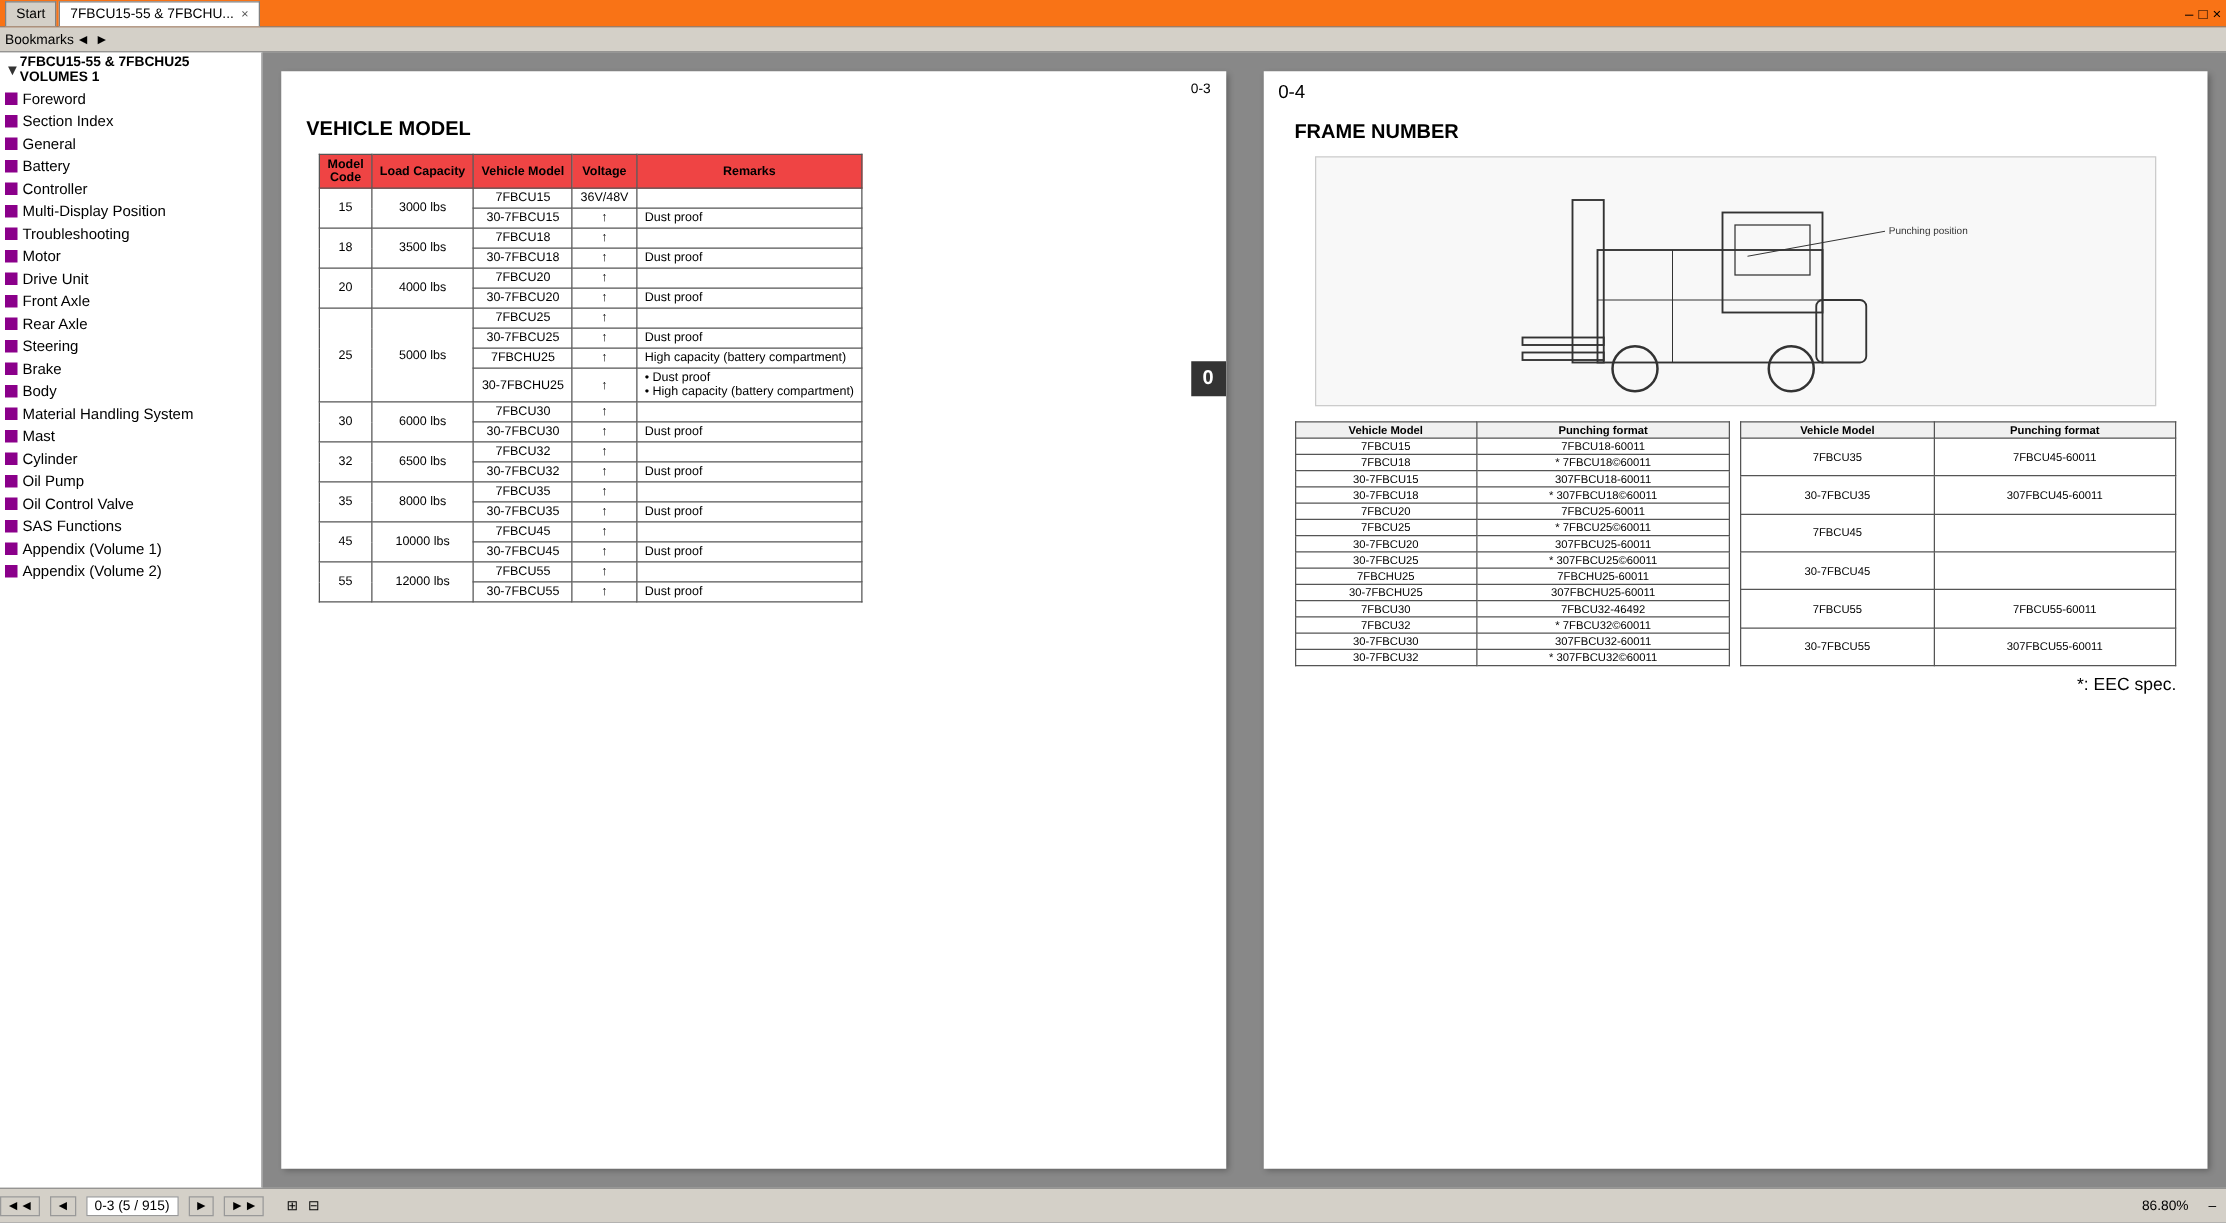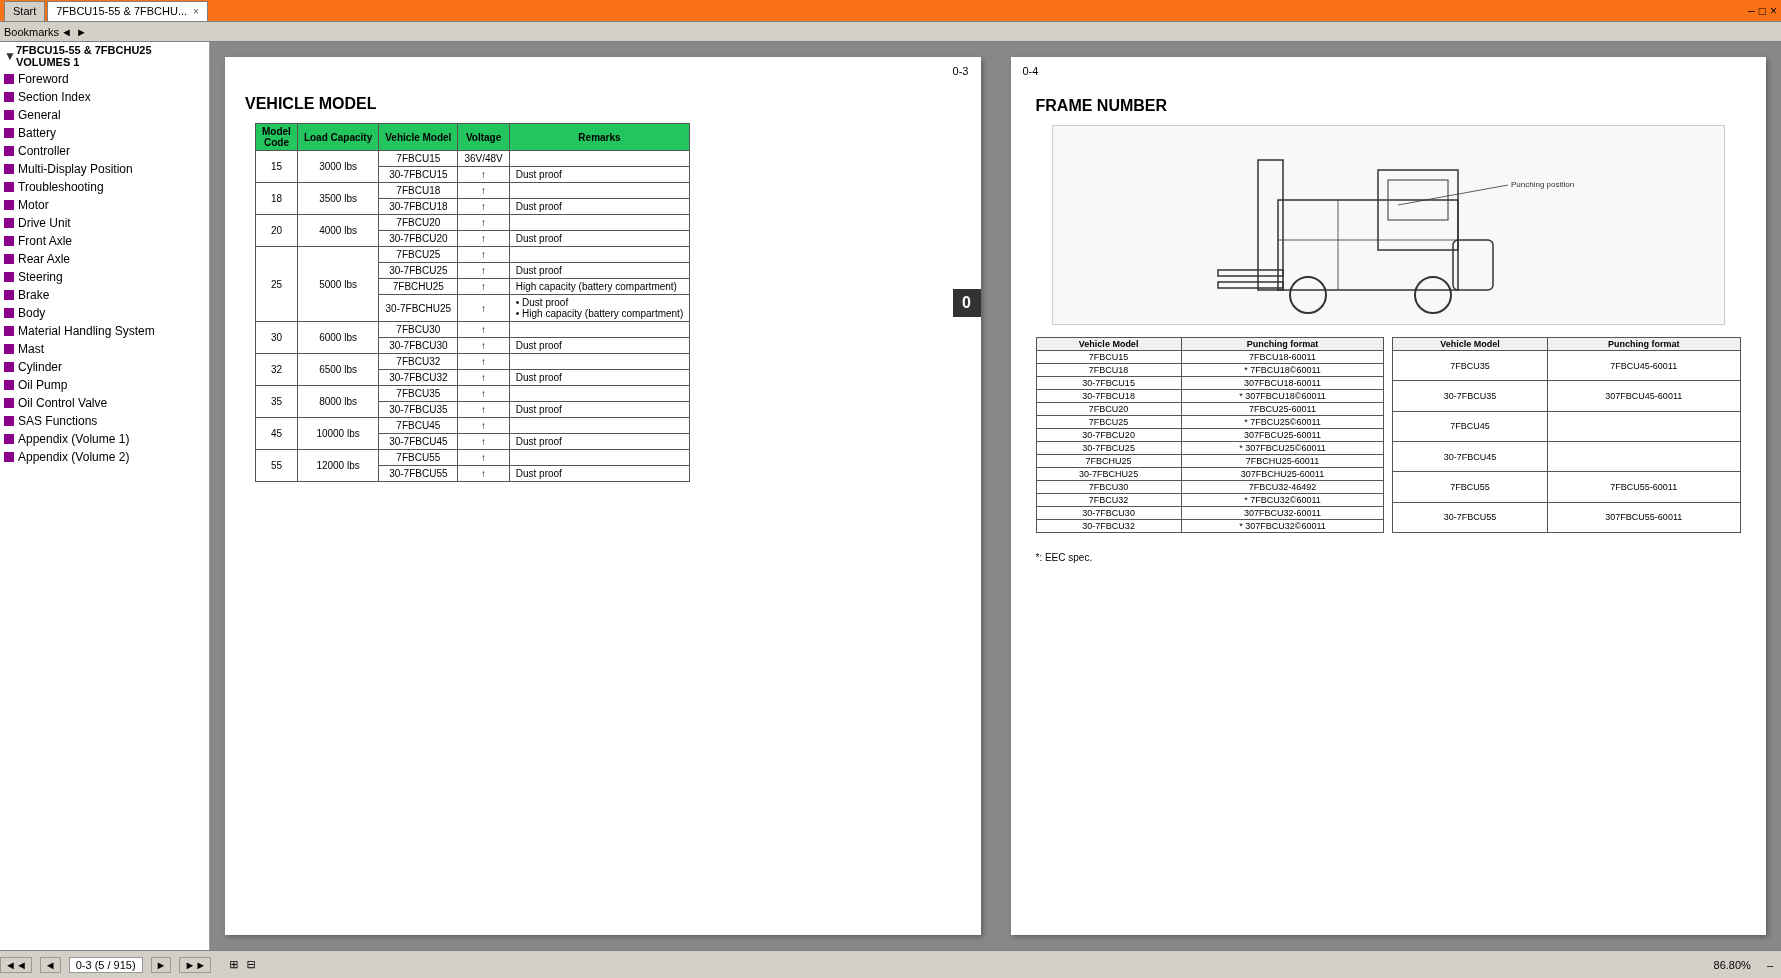--- a/index.html
+++ b/index.html
@@ -25,40 +25,40 @@
     .sidebar-item .icon { width: 14px; height: 14px; background: #8b008b; display: inline-block; margin-right: 4px; flex-shrink: 0; }
     .expand-arrow { width: 12px; cursor: pointer; display: inline-block; text-align: center; }
     .sidebar-root { display: flex; align-items: center; padding: 2px 4px; cursor: pointer; font-size: 12px; font-weight: bold; }
     .sidebar-root .expand-arrow { color: #333; }
 
     
     #content-area { flex: 1; display: flex; background: #888; overflow: hidden; }
 
     table.vehicle-table { border-collapse: collapse; margin: 0 20px; font-size: 10px; }
     table.vehicle-table th, table.vehicle-table td { border: 1px solid #555; padding: 2px 6px; text-align: center; }
-    table.vehicle-table th { background: #22c55e; }
+    table.vehicle-table th { background: #ef4444; }
 
     
     #bottom-bar { height: 28px; background: #d4d0c8; border-top: 1px solid #808080; display: flex; align-items: center; justify-content: center; gap: 8px; font-size: 11px; }
     #bottom-bar .nav-btn { cursor: pointer; padding: 1px 4px; border: 1px solid #999; background: #d4d0c8; font-size: 11px; }
     #page-indicator { border: 1px solid #999; padding: 1px 6px; background: white; font-size: 11px; }
 
     
     .forklift-image { border: 1px solid #ccc; margin: 8px 16px; height: 200px; background: #f8f8f8; display: flex; align-items: center; justify-content: center; position: relative; overflow: hidden; }
 
     
     .frame-tables { display: flex; gap: 8px; margin-top: 12px; font-size: 9px; }
     table.frame-table { border-collapse: collapse; flex: 1; }
     table.frame-table th, table.frame-table td { border: 1px solid #555; padding: 1px 4px; text-align: center; font-size: 9px; }
     table.frame-table th { background: #f0f0f0; }
 
     .badge-0 { position: absolute; right: -10px; top: 50%; transform: translateY(-50%); background: #333; color: white; width: 28px; height: 28px; display: flex; align-items: center; justify-content: center; font-size: 16px; font-weight: bold; }
     .page-wrapper { background: white; margin: 15px; padding: 10px; flex: 1; position: relative; overflow: hidden; box-shadow: 2px 2px 5px rgba(0,0,0,0.3); }
 
-    .eec-note { font-size: 10px; margin-top: 19px; }
+    .eec-note { font-size: 14px; margin-top: 6px; text-align: right; }
 
     
     .right-page-inner { padding: 10px 15px; font-size: 11px; }
   </style>
 </head>
 <body>
 
 <div id="top-bar">
   <div id="tab-area">
     <div class="tab">
@@ -319,21 +319,21 @@
                 <td>↑</td>
                 <td style="text-align: left;">Dust proof</td>
               </tr>
             </tbody>
         </table>
         <div class="badge-0">0</div>
       </div>
     </div>
 
     <div class="page-wrapper">
-      <div style="position:absolute; top:8px; left:12px; font-size:11px;">0-4</div>
+      <div style="position:absolute; top:8px; left:12px; font-size:15px;">0-4</div>
 
       <div class="right-page-inner">
         <div style="font-size:16px; font-weight:bold; margin-top:20px; margin-bottom:10px;">FRAME NUMBER</div>
 
 
         <div class="forklift-image">
           <svg width="380" height="190" viewBox="0 0 380 190">
 
             <rect x="80" y="70" width="180" height="90" fill="none" stroke="#333" stroke-width="1.5"></rect>
 

